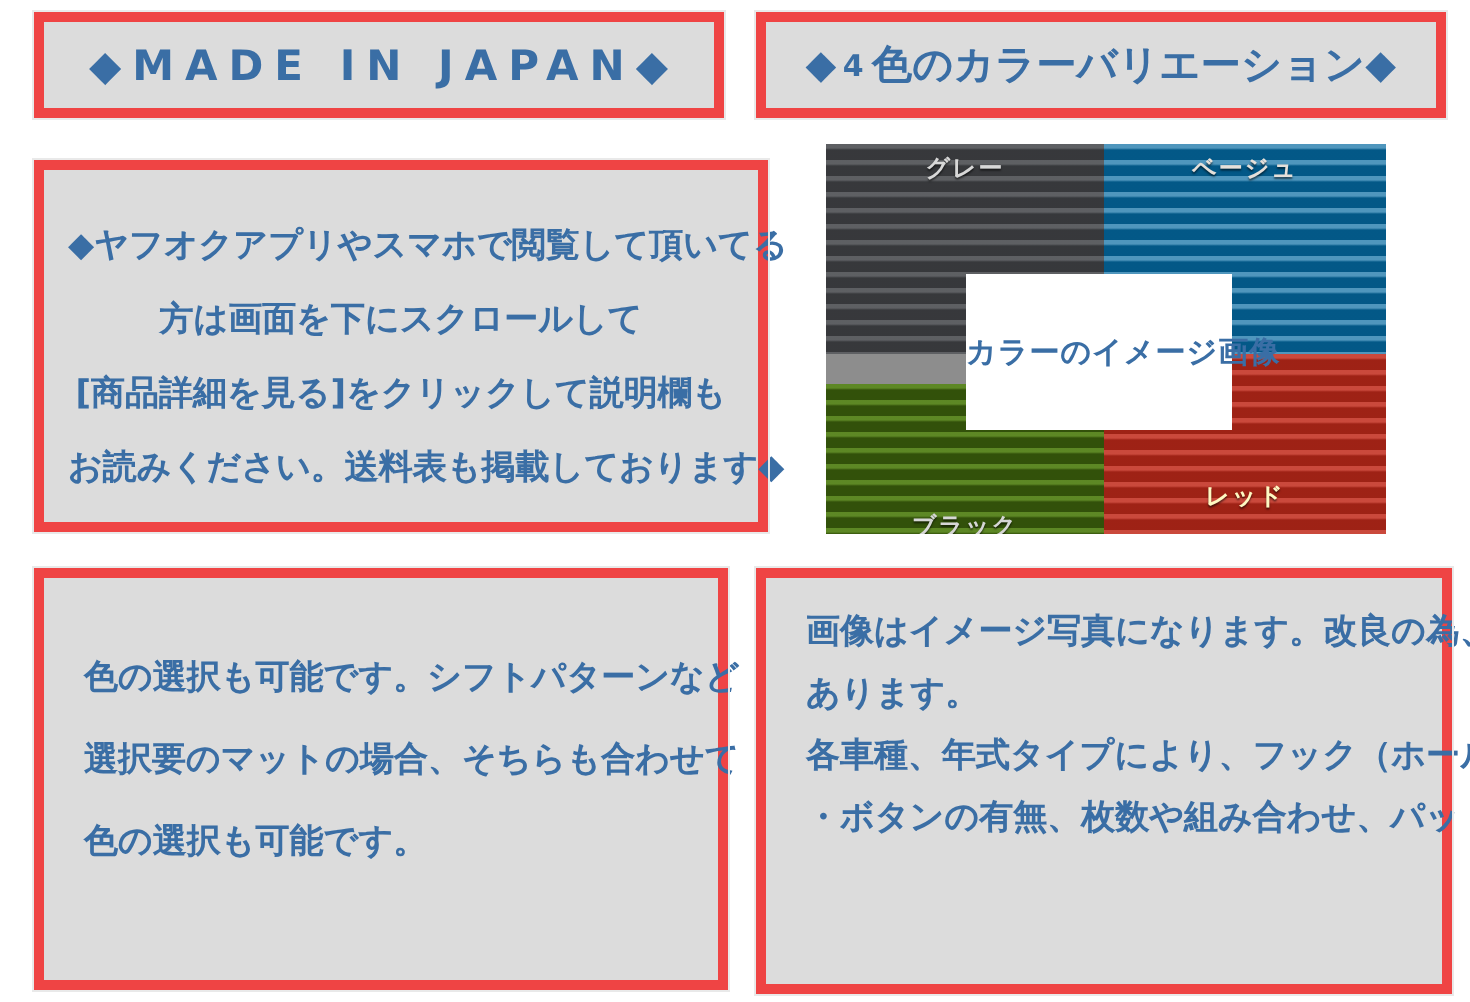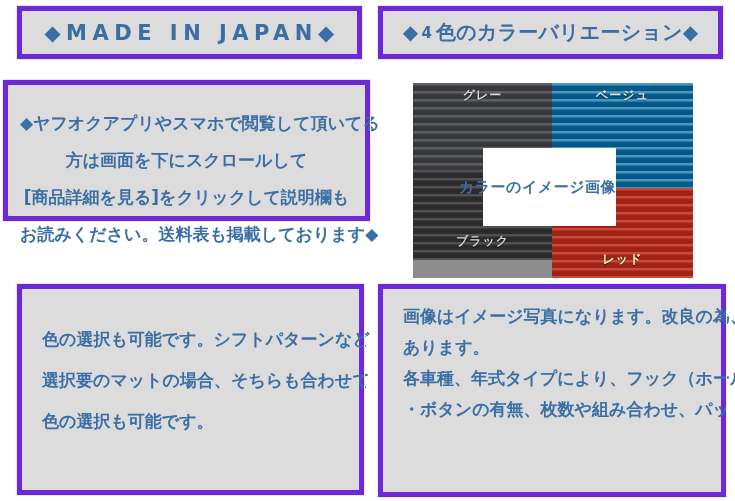--- a/index.html
+++ b/index.html
@@ -12,21 +12,21 @@
     height: 501px;
     position: relative;
     overflow: hidden;
     font-family: "DejaVu Sans", "Liberation Sans", sans-serif;
   }
 
   .panel {
     position: absolute;
     box-sizing: border-box;
     background: #dcdcdc;
-    border: 5px solid #6d28d9;
+    border: 5px solid #ef4444;
     outline: 1px solid #e9e9e9;
   }
 
   
   .banner {
     display: flex;
     align-items: center;
     justify-content: center;
   }
   .banner-text {
@@ -83,21 +83,20 @@
     line-height: 31px;
     text-align: left;
     padding-left: 8px;
   }
 
   
   #color-photo {
     position: absolute;
     overflow: hidden;
     background: #8d8d8d;
-    margin-top: 11px;
   }
   .swatch {
     position: absolute;
     overflow: hidden;
   }
   .swatch .ribs {
     position: absolute;
     left: 0; top: 0; right: 0; bottom: 0;
   }
   .swatch-label {
@@ -105,21 +104,21 @@
     width: 100%;
     text-align: center;
     font-size: 12px;
     font-weight: bold;
     letter-spacing: 1px;
     text-shadow: 0 1px 1px rgba(0,0,0,0.55);
   }
 
   #swatch-gray   { left: 0;     top: 0;     width: 139px; height: 105px; background:#46484c; }
   #swatch-beige  { left: 139px; top: 0;     width: 141px; height: 105px; background:#0369a1; }
-  #swatch-black  { left: 0;     top: 87px; width: 139px; height: 90px;  background:#404040; }
+  #swatch-black  { left: 0;     top: 120px; width: 139px; height: 90px;  background:#4d7c0f; }
   #swatch-red    { left: 139px; top: 105px; width: 141px; height: 90px;  background:#c1291a; }
 
   .ribs-dark {
     background-image: repeating-linear-gradient(
       to bottom,
       rgba(255,255,255,0.13) 0px,
       rgba(255,255,255,0.13) 2px,
       rgba(0,0,0,0.22) 3px,
       rgba(0,0,0,0.22) 8px);
   }
@@ -146,21 +145,21 @@
       rgba(255,255,255,0.15) 2px,
       rgba(0,0,0,0.18) 3px,
       rgba(0,0,0,0.18) 8px);
   }
 
   #photo-caption {
     position: absolute;
     background: #ffffff;
     display: flex;
     align-items: center;
-    justify-content: flex-end;
+    justify-content: flex-start;
   }
   #photo-caption .caption-text {
     color: #3a6ea5;
     font-size: 15px;
     font-weight: bold;
     letter-spacing: 0.5px;
     white-space: nowrap;
   }
 </style>
 </head>
@@ -169,21 +168,21 @@
 <div class="panel banner" id="made-in-japan" style="left:17px; top:6px; width:345px; height:53px;">
   <span class="banner-text">◆MADE IN JAPAN◆</span>
 </div>
 
 <div class="panel banner" id="color-variation" style="left:378px; top:6px; width:345px; height:53px;">
   <span class="banner-text">
     <span>◆</span><span class="count-num">4</span><span>色のカラーバリエーション◆</span>
   </span>
 </div>
 
-<div class="panel para" id="scroll-notice" style="left:3px; top:80px; width:367px; height:141px;">
+<div class="panel para" id="scroll-notice" style="left:17px; top:80px; width:367px; height:186px;">
   <div class="line">◆ヤフオクアプリやスマホで閲覧して頂いてる</div>
   <div class="line">方は画面を下にスクロールして</div>
   <div class="line">[商品詳細を見る]をクリックして説明欄も</div>
   <div class="line">お読みください。送料表も掲載しております◆</div>
 </div>
 
 <div id="color-photo" style="left:413px; top:72px; width:280px; height:195px;">
 
   <div class="swatch" id="swatch-gray">
     <div class="ribs ribs-dark"></div>

